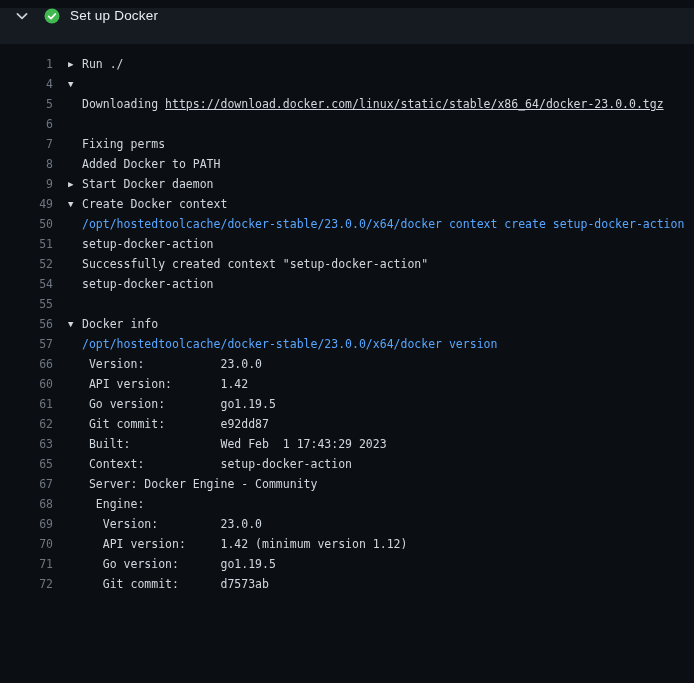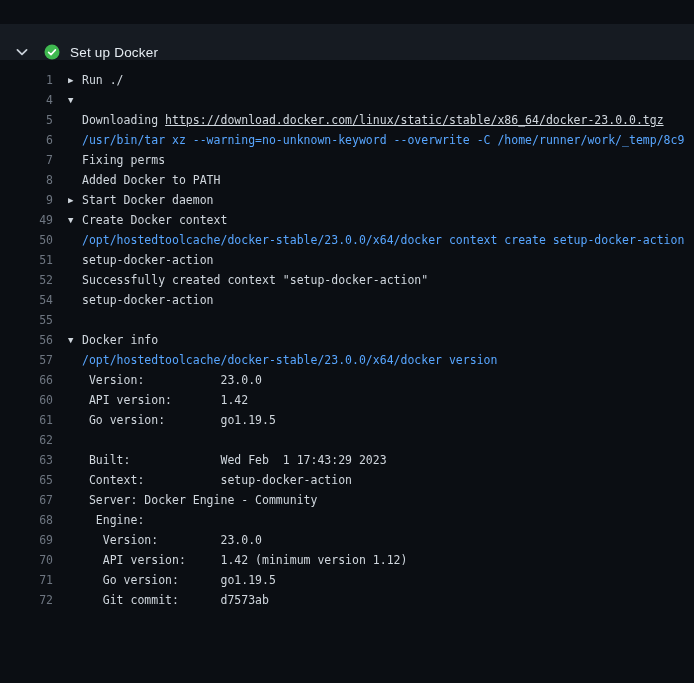--- a/index.html
+++ b/index.html
@@ -1,24 +1,24 @@
 <!DOCTYPE html>
 <html><head>
 <meta charset="utf-8">
 <style>
   * { margin:0; padding:0; box-sizing:border-box; }
   html,body { width:694px; height:683px; overflow:hidden; }
   body { background:#0b0e13; }
 
   .step-header {
-    margin-top:24px;
+    margin-top:8px;
     height:36px;
     background:#161b22;
     display:flex;
-    align-items:flex-end;
+    align-items:flex-start;
     padding:0 14px;
     cursor:pointer;
   }
   .chev { width:16px; height:16px; flex:0 0 auto; display:flex; align-items:center; justify-content:center; }
   .status { width:16px; height:16px; flex:0 0 auto; margin-left:14px; display:flex; align-items:center; justify-content:center; }
   .step-title {
     margin-left:10px;
     color:#e6edf3;
     font:500 13.5px "Liberation Sans", sans-serif;
     letter-spacing:.2px;
@@ -78,21 +78,20 @@
     <span class="arrow">▼</span>
   </div>
     <div class="line">
     <span class="ln">5</span>
     <span class="arrow"></span>
     <span class="txt">Downloading <a class="lnk">https://download.docker.com/linux/static/stable/x86_64/docker-23.0.0.tgz</a></span>
   </div>
     <div class="line">
     <span class="ln">6</span>
     <span class="arrow"></span>
-    <span class="txt cmd">/usr/bin/tar xz --warning=no-unknown-keyword --overwrite -C /home/runner/work/_temp/8c9</span>
   </div>
     <div class="line">
     <span class="ln">7</span>
     <span class="arrow"></span>
     <span class="txt">Fixing perms</span>
   </div>
     <div class="line">
     <span class="ln">8</span>
     <span class="arrow"></span>
     <span class="txt">Added Docker to PATH</span>
@@ -152,20 +151,21 @@
     <span class="txt"> API version:       1.42</span>
   </div>
     <div class="line">
     <span class="ln">61</span>
     <span class="arrow"></span>
     <span class="txt"> Go version:        go1.19.5</span>
   </div>
     <div class="line">
     <span class="ln">62</span>
     <span class="arrow"></span>
+    <span class="txt"> Git commit:        e92dd87</span>
   </div>
     <div class="line">
     <span class="ln">63</span>
     <span class="arrow"></span>
     <span class="txt"> Built:             Wed Feb  1 17:43:29 2023</span>
   </div>
     <div class="line">
     <span class="ln">65</span>
     <span class="arrow"></span>
     <span class="txt"> Context:           setup-docker-action</span>

